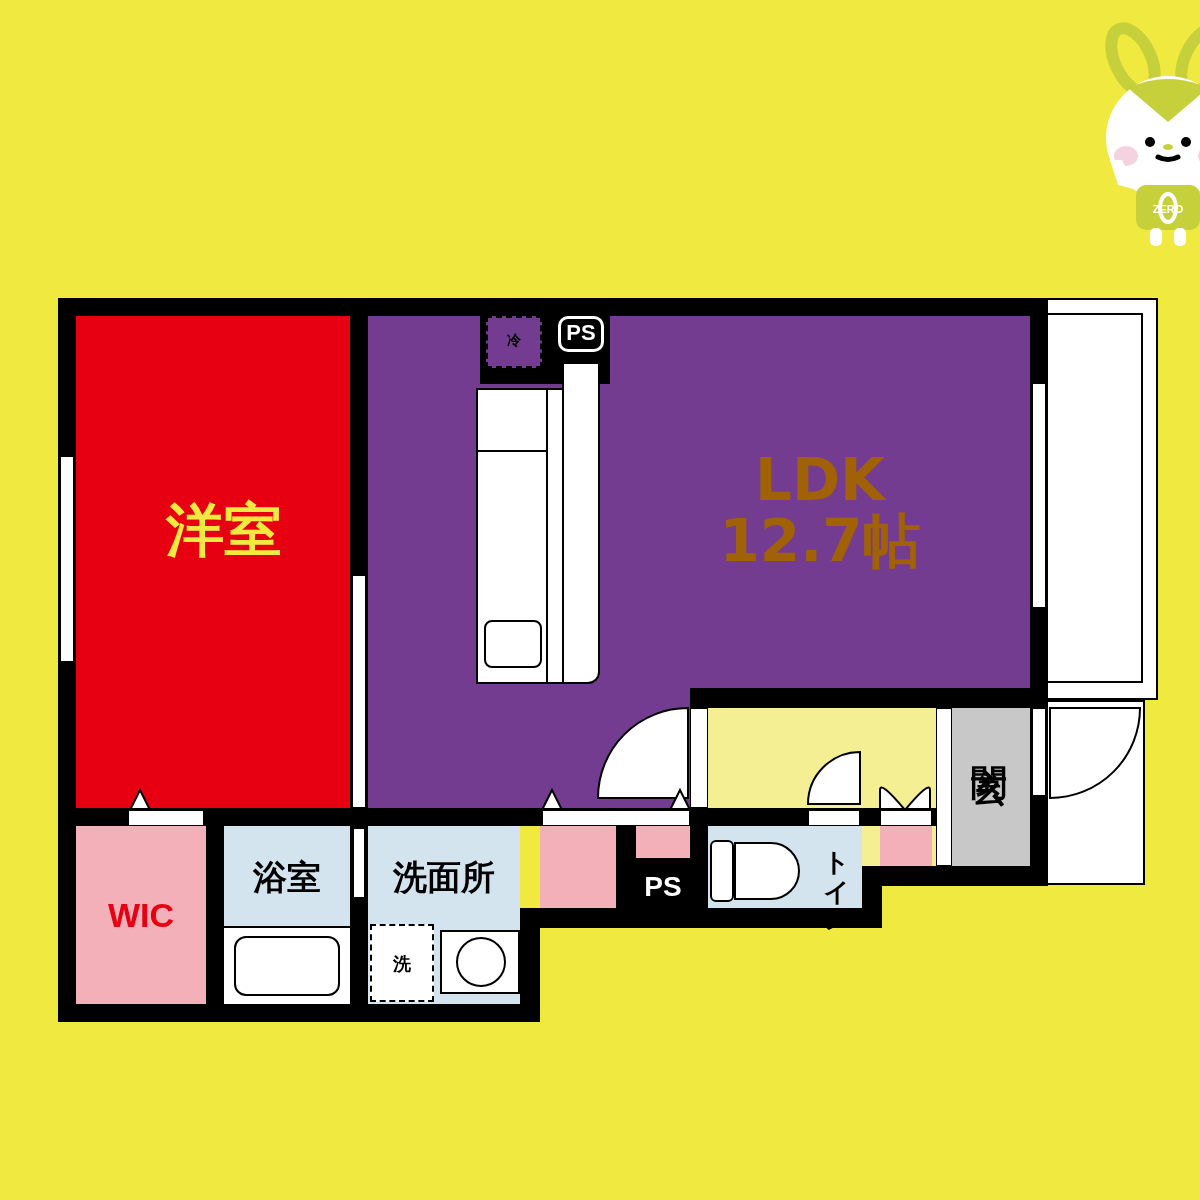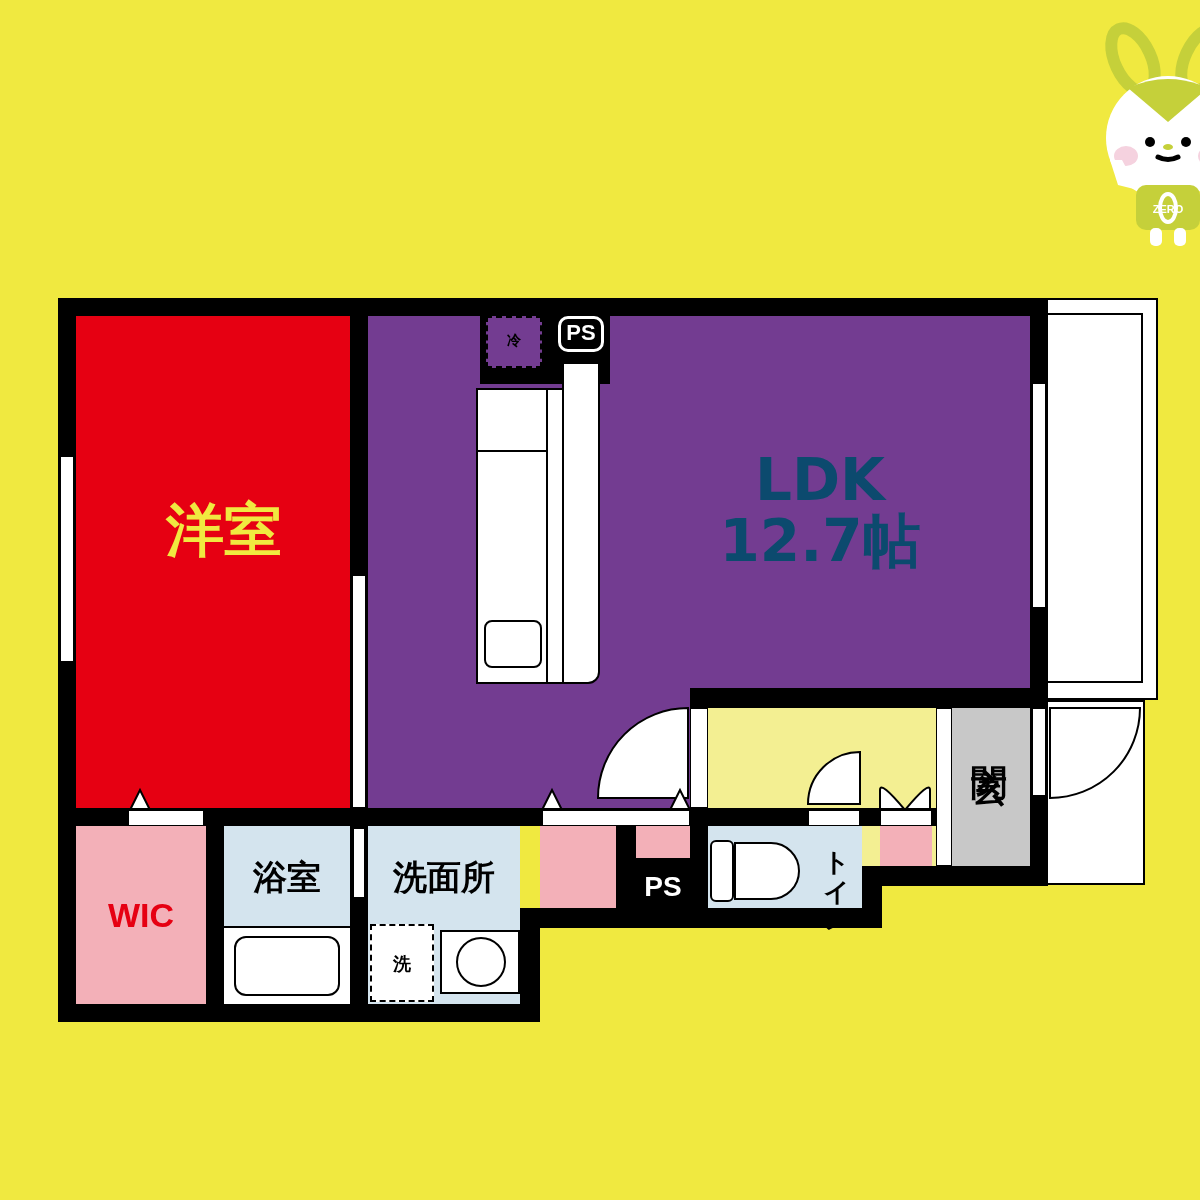--- a/index.html
+++ b/index.html
@@ -59,21 +59,21 @@
   <div class="lbl" style="left:87px;top:500px;width:274px;color:#f0e940;font-size:58px;">
     <div>洋室</div>
   </div>
 
   <div class="abs white" style="left:60px;top:456px;width:14px;height:206px;border:1px solid #000;"></div>
 
   <div class="abs" style="left:368px;top:316px;width:662px;height:492px;background:#733c91;"></div>
   <div class="abs wall" style="left:690px;top:688px;width:340px;height:20px;"></div>
   <div class="abs" style="left:708px;top:708px;width:230px;height:158px;background:#f3ef92;"></div>
   <div class="abs white" style="left:1032px;top:383px;width:14px;height:225px;border:1px solid #000;"></div>
-  <div class="lbl" style="left:700px;top:450px;width:240px;color:#0c4a6e;font-size:58px;">
+  <div class="lbl" style="left:700px;top:450px;width:240px;color:#a16207;font-size:58px;">
     <div>LDK</div>
     <div>12.7帖</div>
   </div>
 
   <div class="abs wall" style="left:480px;top:316px;width:130px;height:68px;"></div>
   <div class="abs" style="left:486px;top:316px;width:56px;height:52px;background:#733c91;border:2px dashed #000;">
     <span style="position:absolute;left:0;top:14px;width:52px;text-align:center;font-size:14px;font-weight:bold;">冷</span>
   </div>
   <div class="ps" style="left:558px;top:316px;width:40px;height:30px;background:#000;color:#fff;font-size:22px;line-height:28px;">PS</div>
 

